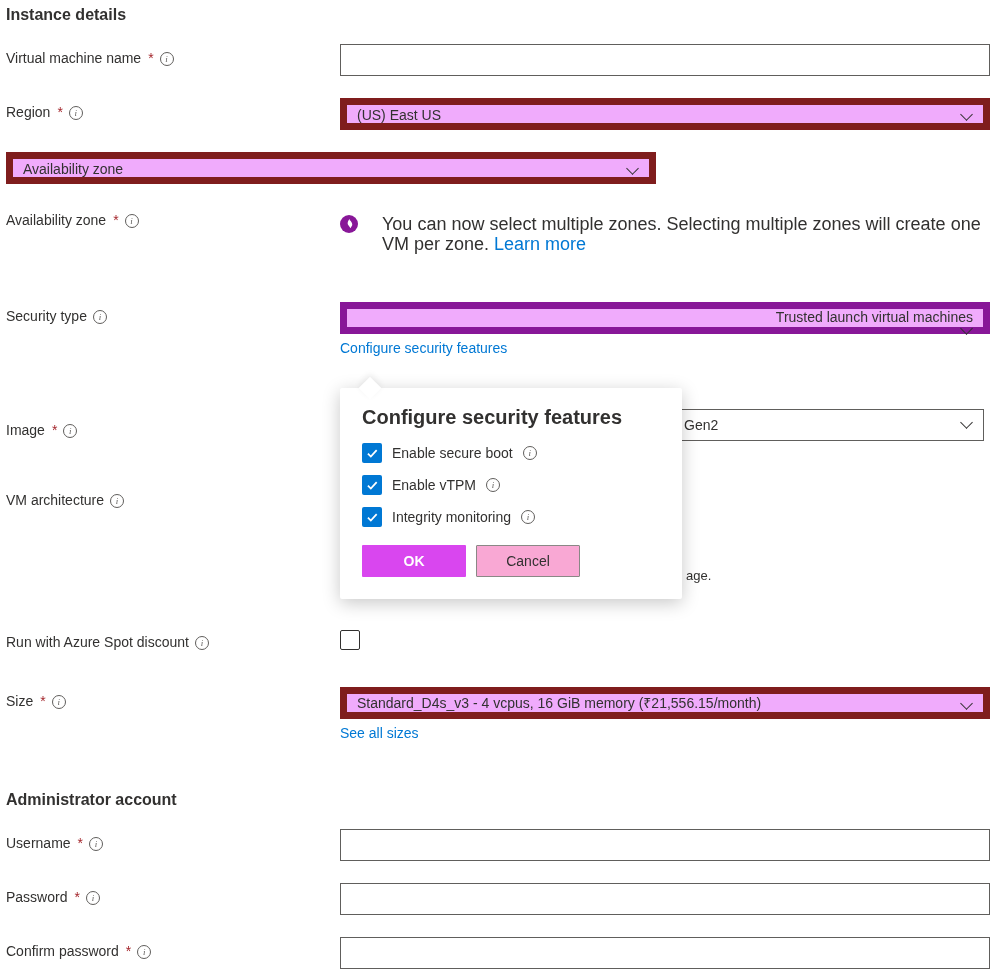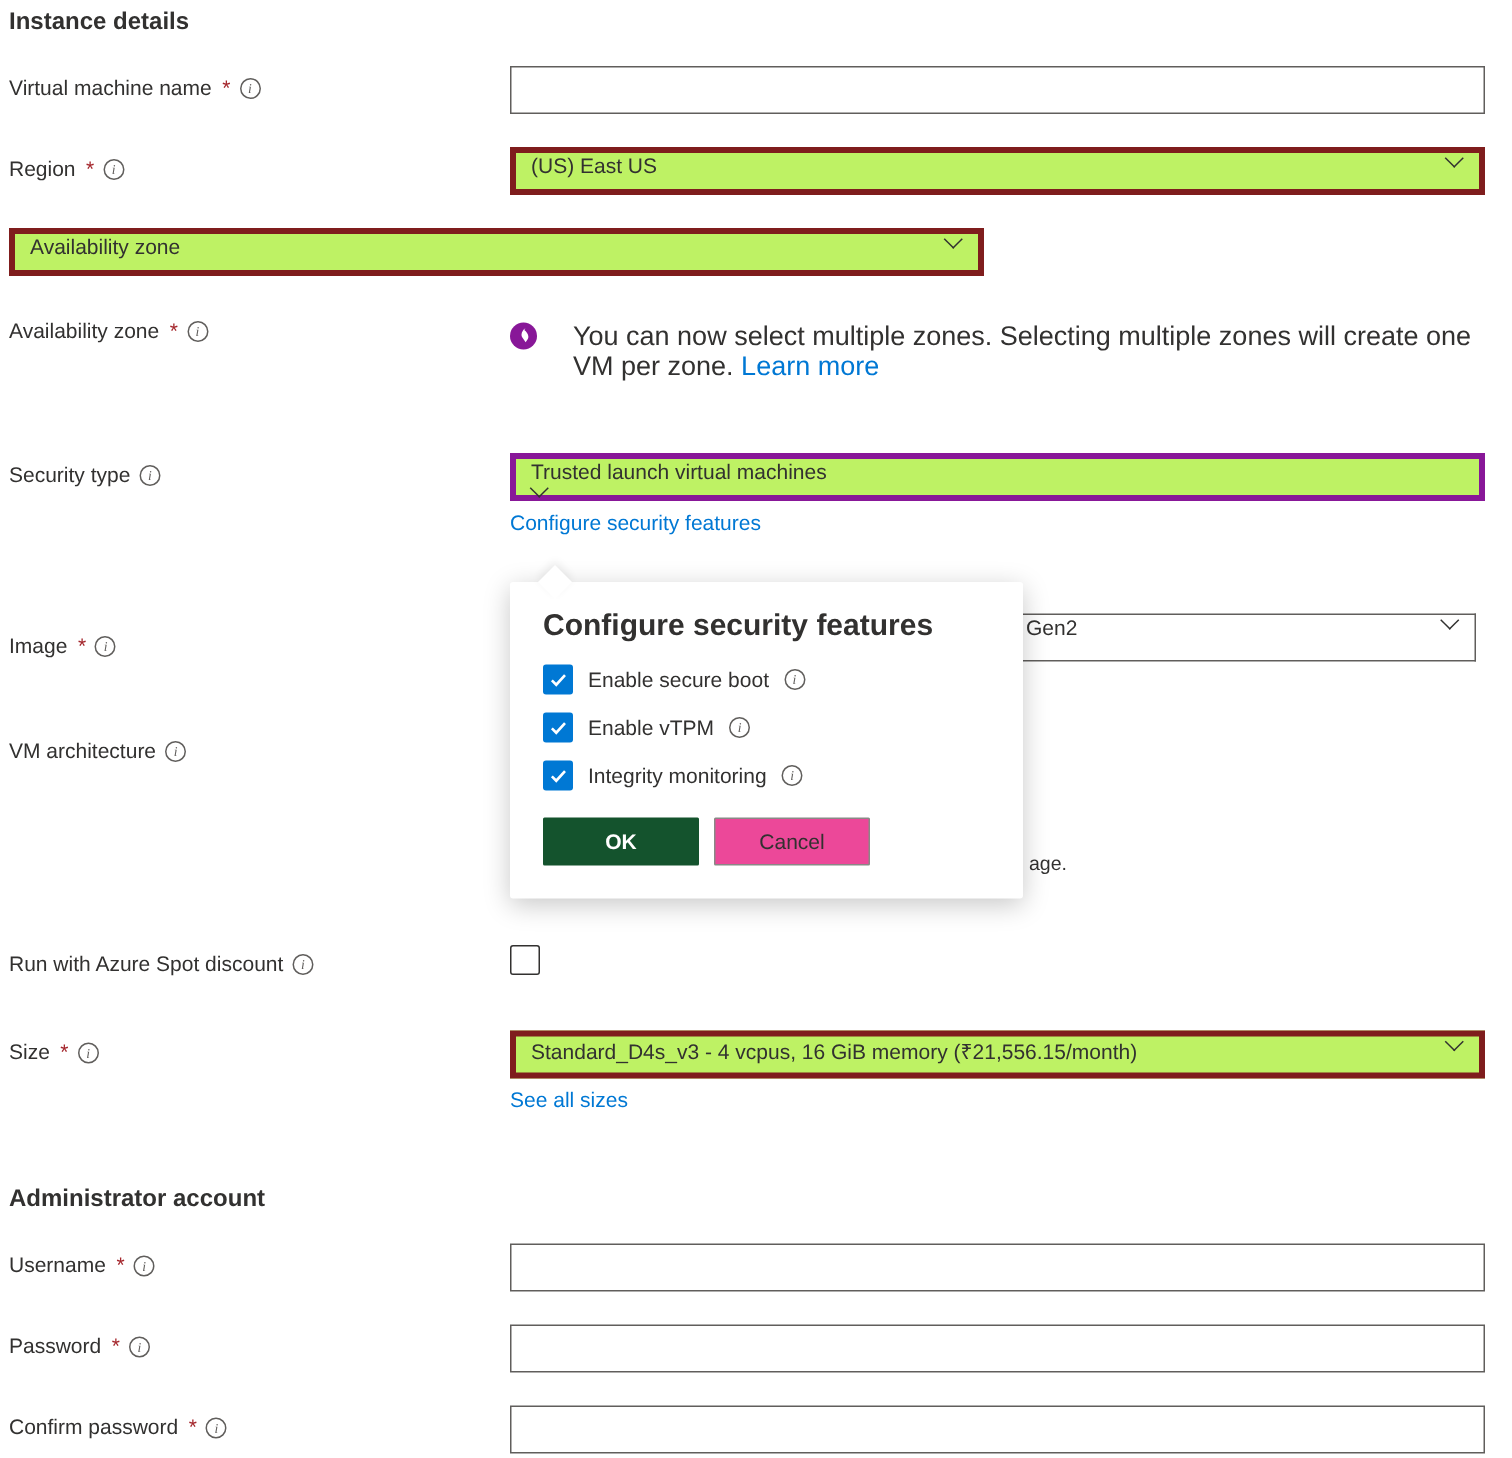--- a/index.html
+++ b/index.html
@@ -22,22 +22,22 @@
     display: inline-flex; align-items: center; justify-content: center;
     font-size: 9px; font-family: Georgia, serif; font-style: italic; color: #605e5c; line-height: 1;
   }
   .info-icon::before { content: "i"; }
 
   .text-input {
     width: 100%; height: 32px; border: 1px solid #605e5c; padding: 0 10px;
     font-family: inherit; font-size: 14px; background: #fff; outline: none;
   }
   .select {
-    width: 100%; height: 32px; border: 4px solid #7f1d1d; background: #bef264;
-    display: flex; align-items: flex-start; padding: 0 10px; justify-content: space-between;
+    width: 100%; height: 32px; border: 7px solid #7f1d1d; background: #f0abfc;
+    display: flex; align-items: flex-end; padding: 0 10px; justify-content: space-between;
     cursor: pointer; font-size: 14px;
   }
   .select.purple { border-color: #881798; flex-direction: column; }
   .chev {
     width: 12px; height: 12px; display: inline-block; position: relative;
   }
   .chev::before {
     content: ""; position: absolute; width: 8px; height: 8px; border-right: 1px solid #323130;
     border-bottom: 1px solid #323130; transform: rotate(45deg); top: -1px; left: 1px;
   }
@@ -67,26 +67,26 @@
   }
   .popup-title { font-size: 20px; font-weight: 600; margin: 0 0 14px 0; }
   .chk-row { display: flex; align-items: center; gap: 10px; margin-bottom: 12px; font-size: 14px; }
   .chk {
     width: 20px; height: 20px; background: #0078d4; border-radius: 2px; display: inline-flex;
     align-items: center; justify-content: center; color: #fff; cursor: pointer;
   }
   .chk svg { width: 14px; height: 14px; }
   .btn-row { display: flex; gap: 10px; margin-top: 18px; }
   .btn { height: 32px; padding: 0 18px; font-size: 14px; font-family: inherit; cursor: pointer; border-radius: 1px; min-width: 104px; }
-  .btn-primary { background: #14532d; color: #fff; border: none; font-weight: 600; }
-  .btn-secondary { background: #ec4899; color: #323130; border: 1px solid #8a8886; }
+  .btn-primary { background: #d946ef; color: #fff; border: none; font-weight: 600; }
+  .btn-secondary { background: #f9a8d4; color: #323130; border: 1px solid #8a8886; }
 
   .hidden-behind { color: #323130; }
   .gen2-peek { position: absolute; left: 680px; top: 409px; height: 32px; width: 304px;
-               border: 1px solid #605e5c; border-left: none; display:flex; align-items:flex-start; justify-content:space-between; padding-right:10px; font-size:14px; padding-left:4px;}
+               border: 1px solid #605e5c; border-left: none; display:flex; align-items:center; justify-content:space-between; padding-right:10px; font-size:14px; padding-left:4px;}
   .msg-peek { position: absolute; left: 686px; top: 568px; font-size:13px; }
 </style>
 </head>
 <body>
 
 <div class="container">
 
   <h3 class="section-heading">Instance details</h3>
 
   <div class="row">

